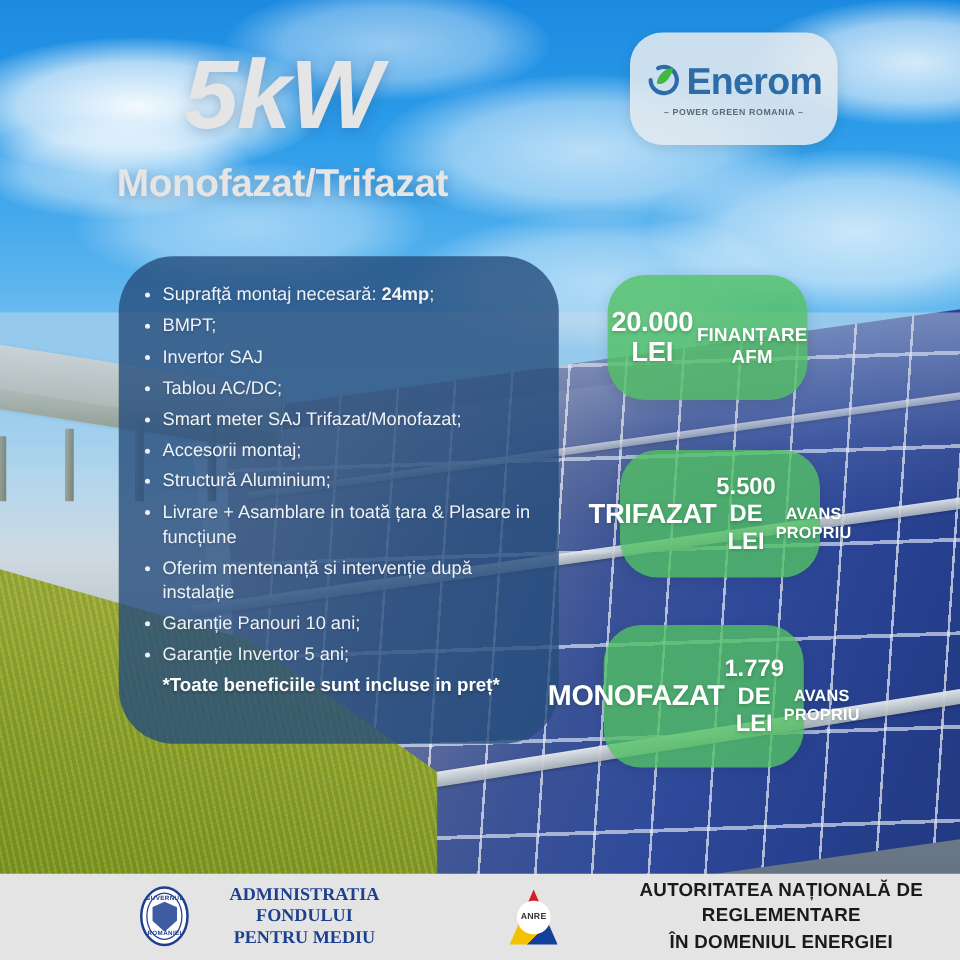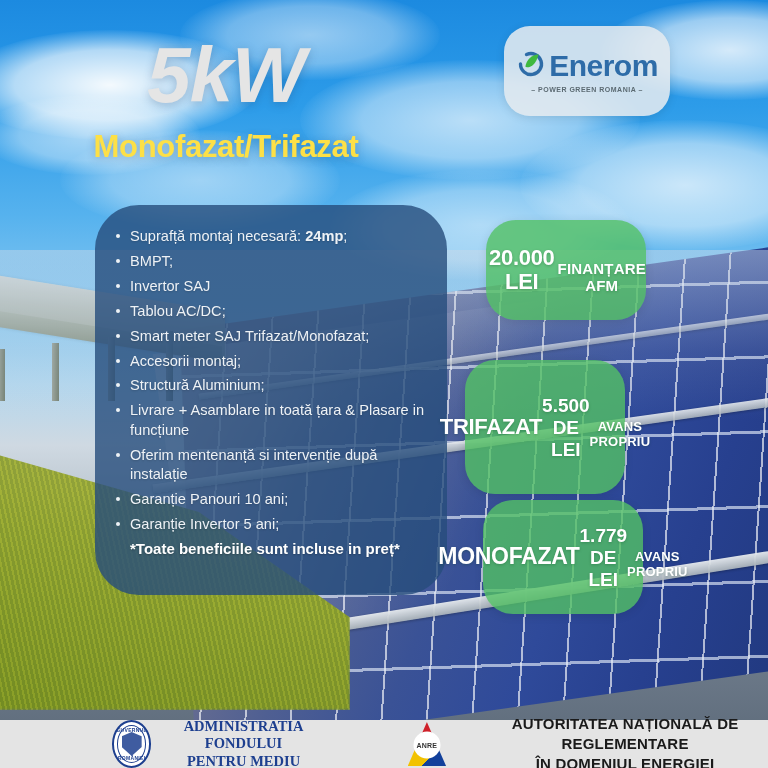--- a/index.html
+++ b/index.html
@@ -156,21 +156,21 @@
   .headline .kw {
     font-size:78px; font-weight:bold; line-height:.96;
     color:#e5e5e5;
     letter-spacing:-1px;
     text-shadow:0 2px 10px rgba(40,70,110,.28);
     font-style:italic;
   }
   .headline .sub {
     margin-top:16px;
     font-size:31px; font-weight:bold;
-    color:#fde047;
+    color:#e5e5e5;
     letter-spacing:-.3px;
     text-shadow:0 2px 9px rgba(40,70,110,.3);
   }
 
   
   .logo-card {
     position:absolute; left:504px; top:26px;
     width:166px; height:90px;
     background:rgba(226,233,239,.88);
     border-radius:26px;
@@ -226,21 +226,21 @@
     width:160px;
     background:rgba(83,193,100,.80);
     border-radius:30px;
     display:flex; flex-direction:row;
     align-items:center; justify-content:center;
     color:#ffffff;
     text-align:center;
     box-shadow:0 2px 10px rgba(0,0,0,.10);
   }
   .pcard-1 { left:486px; top:220px; height:100px; }
-  .pcard-2 { left:465px; top:360px; height:134px; }
+  .pcard-2 { left:496px; top:360px; height:102px; }
   .pcard-3 { left:483px; top:500px; height:114px; }
 
   .pc-big {
     font-size:22px; font-weight:bold; letter-spacing:-.3px;
     text-shadow:0 1px 3px rgba(0,60,20,.28);
     line-height:1.1;
   }
   .pc-big.wide { font-size:23px; }
   .pc-mid {
     font-size:19px; font-weight:bold; margin-top:2px;
@@ -248,21 +248,21 @@
   }
   .pc-small {
     font-size:15px; font-weight:bold; margin-top:14px;
     letter-spacing:.2px;
     text-shadow:0 1px 3px rgba(0,60,20,.28);
   }
   .pc-small.tiny { font-size:13px; }
 
   
   .footer {
-    position:absolute; left:0; bottom:0; width:768px; height:48px;
+    position:absolute; left:0; bottom:0; width:768px; height:69px;
     background:#e4e4e4;
     display:flex; align-items:center;
   }
   .foot-block { display:flex; align-items:center; }
   .foot-afm  { margin-left:112px; gap:12px; }
   .foot-anre { margin-left:84px;  gap:12px; }
 
   .seal {
     width:48px; height:48px; border-radius:50%;
     background:#ffffff;

